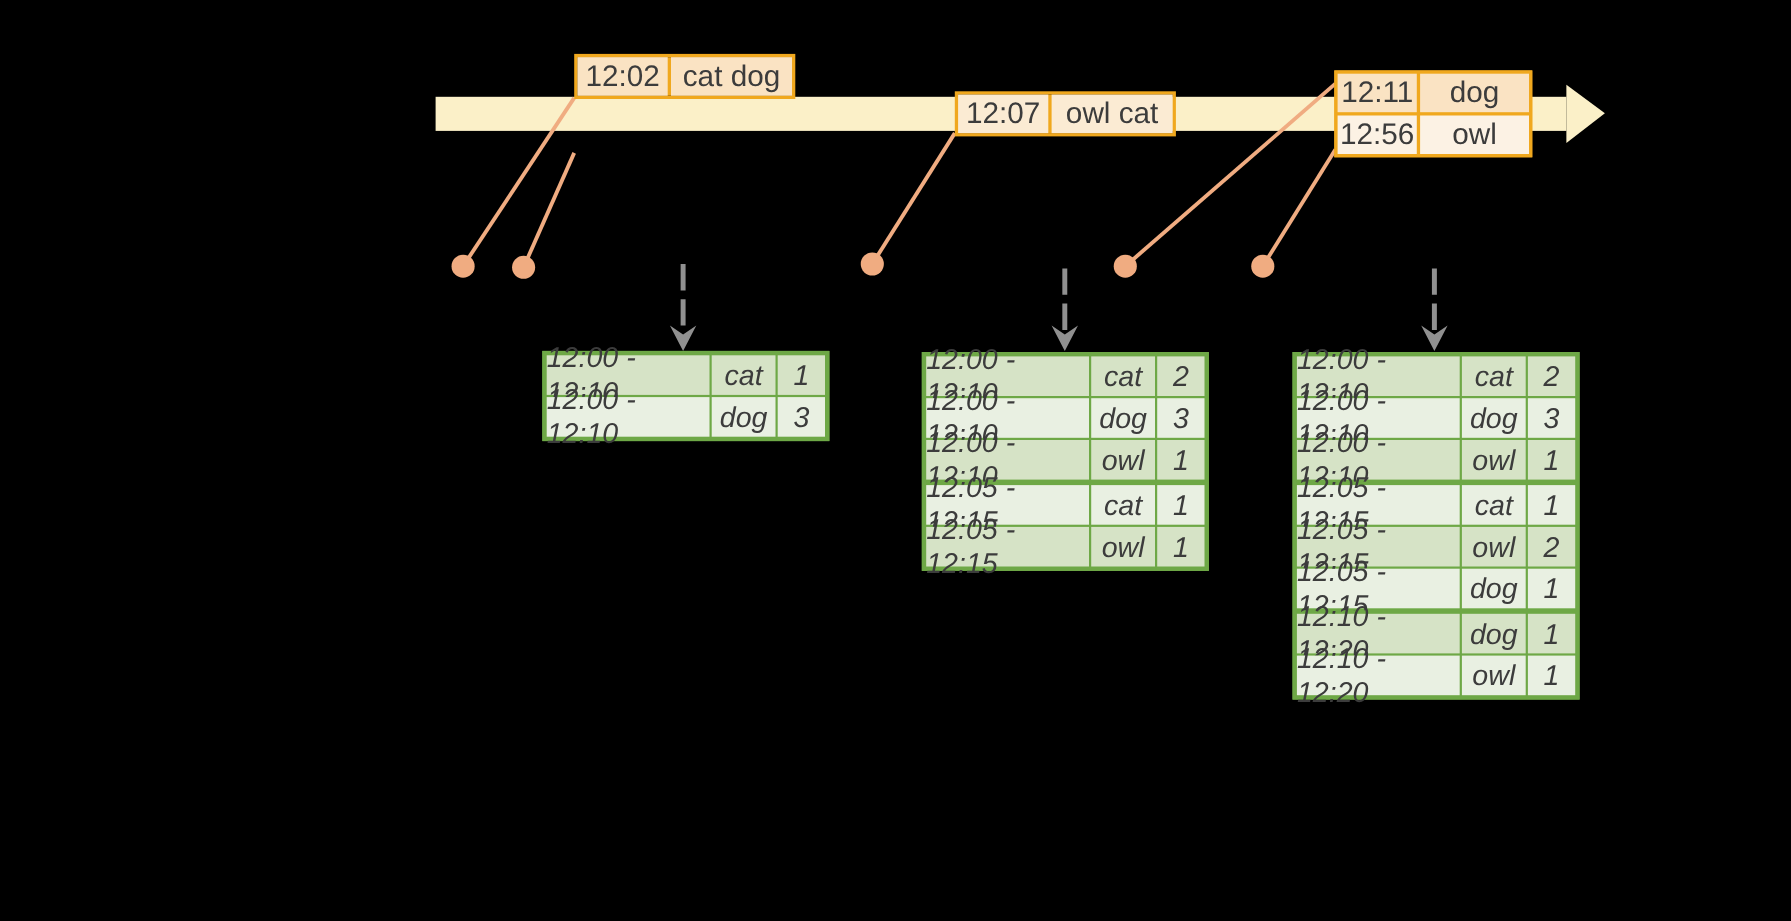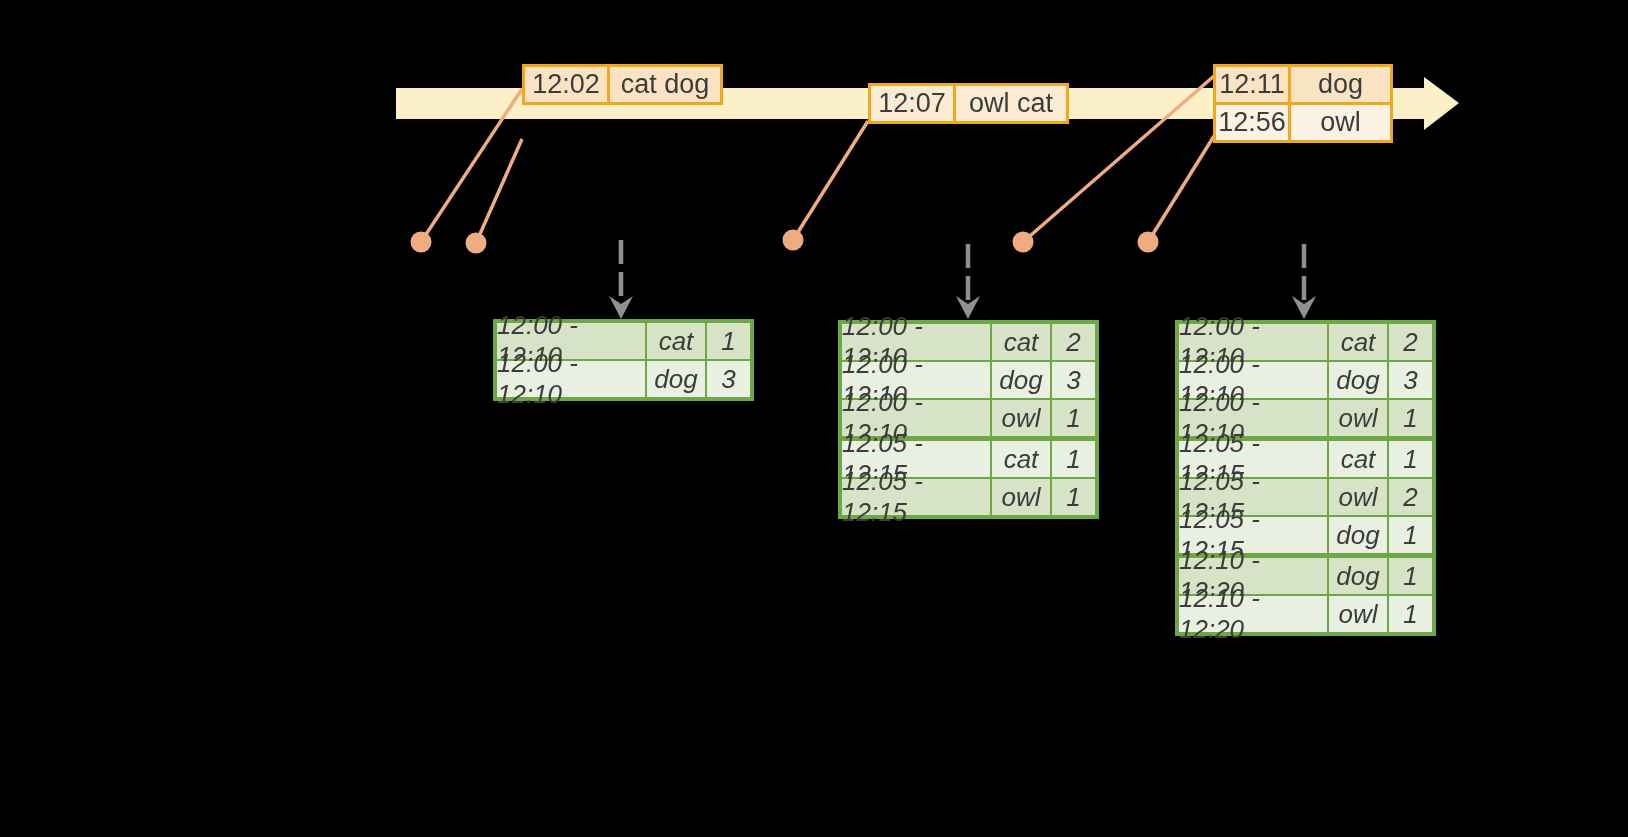--- a/index.html
+++ b/index.html
@@ -91,21 +91,21 @@
       <line x1="968" y1="244" x2="968" y2="300"></line>
       <line x1="1304" y1="244" x2="1304" y2="300"></line>
     </g>
     <g fill="var(--trigger_arrow)">
       <polygon points="609,296 621,319 633,296 621,304"></polygon>
       <polygon points="956,296 968,319 980,296 968,304"></polygon>
       <polygon points="1292,296 1304,319 1316,296 1304,304"></polygon>
     </g>
   </svg>
 
-  <div class="event-table t1" style="left:522px; top:64px;">
+  <div class="event-table t1" style="left:522px; top:49px;">
 
       <div class="trow odd">
         <div class="cell">12:02</div>
         <div class="cell">cat dog</div>
       </div>
 
     </div>
 
   <div class="event-table t2" style="left:868px; top:83px;">
 

